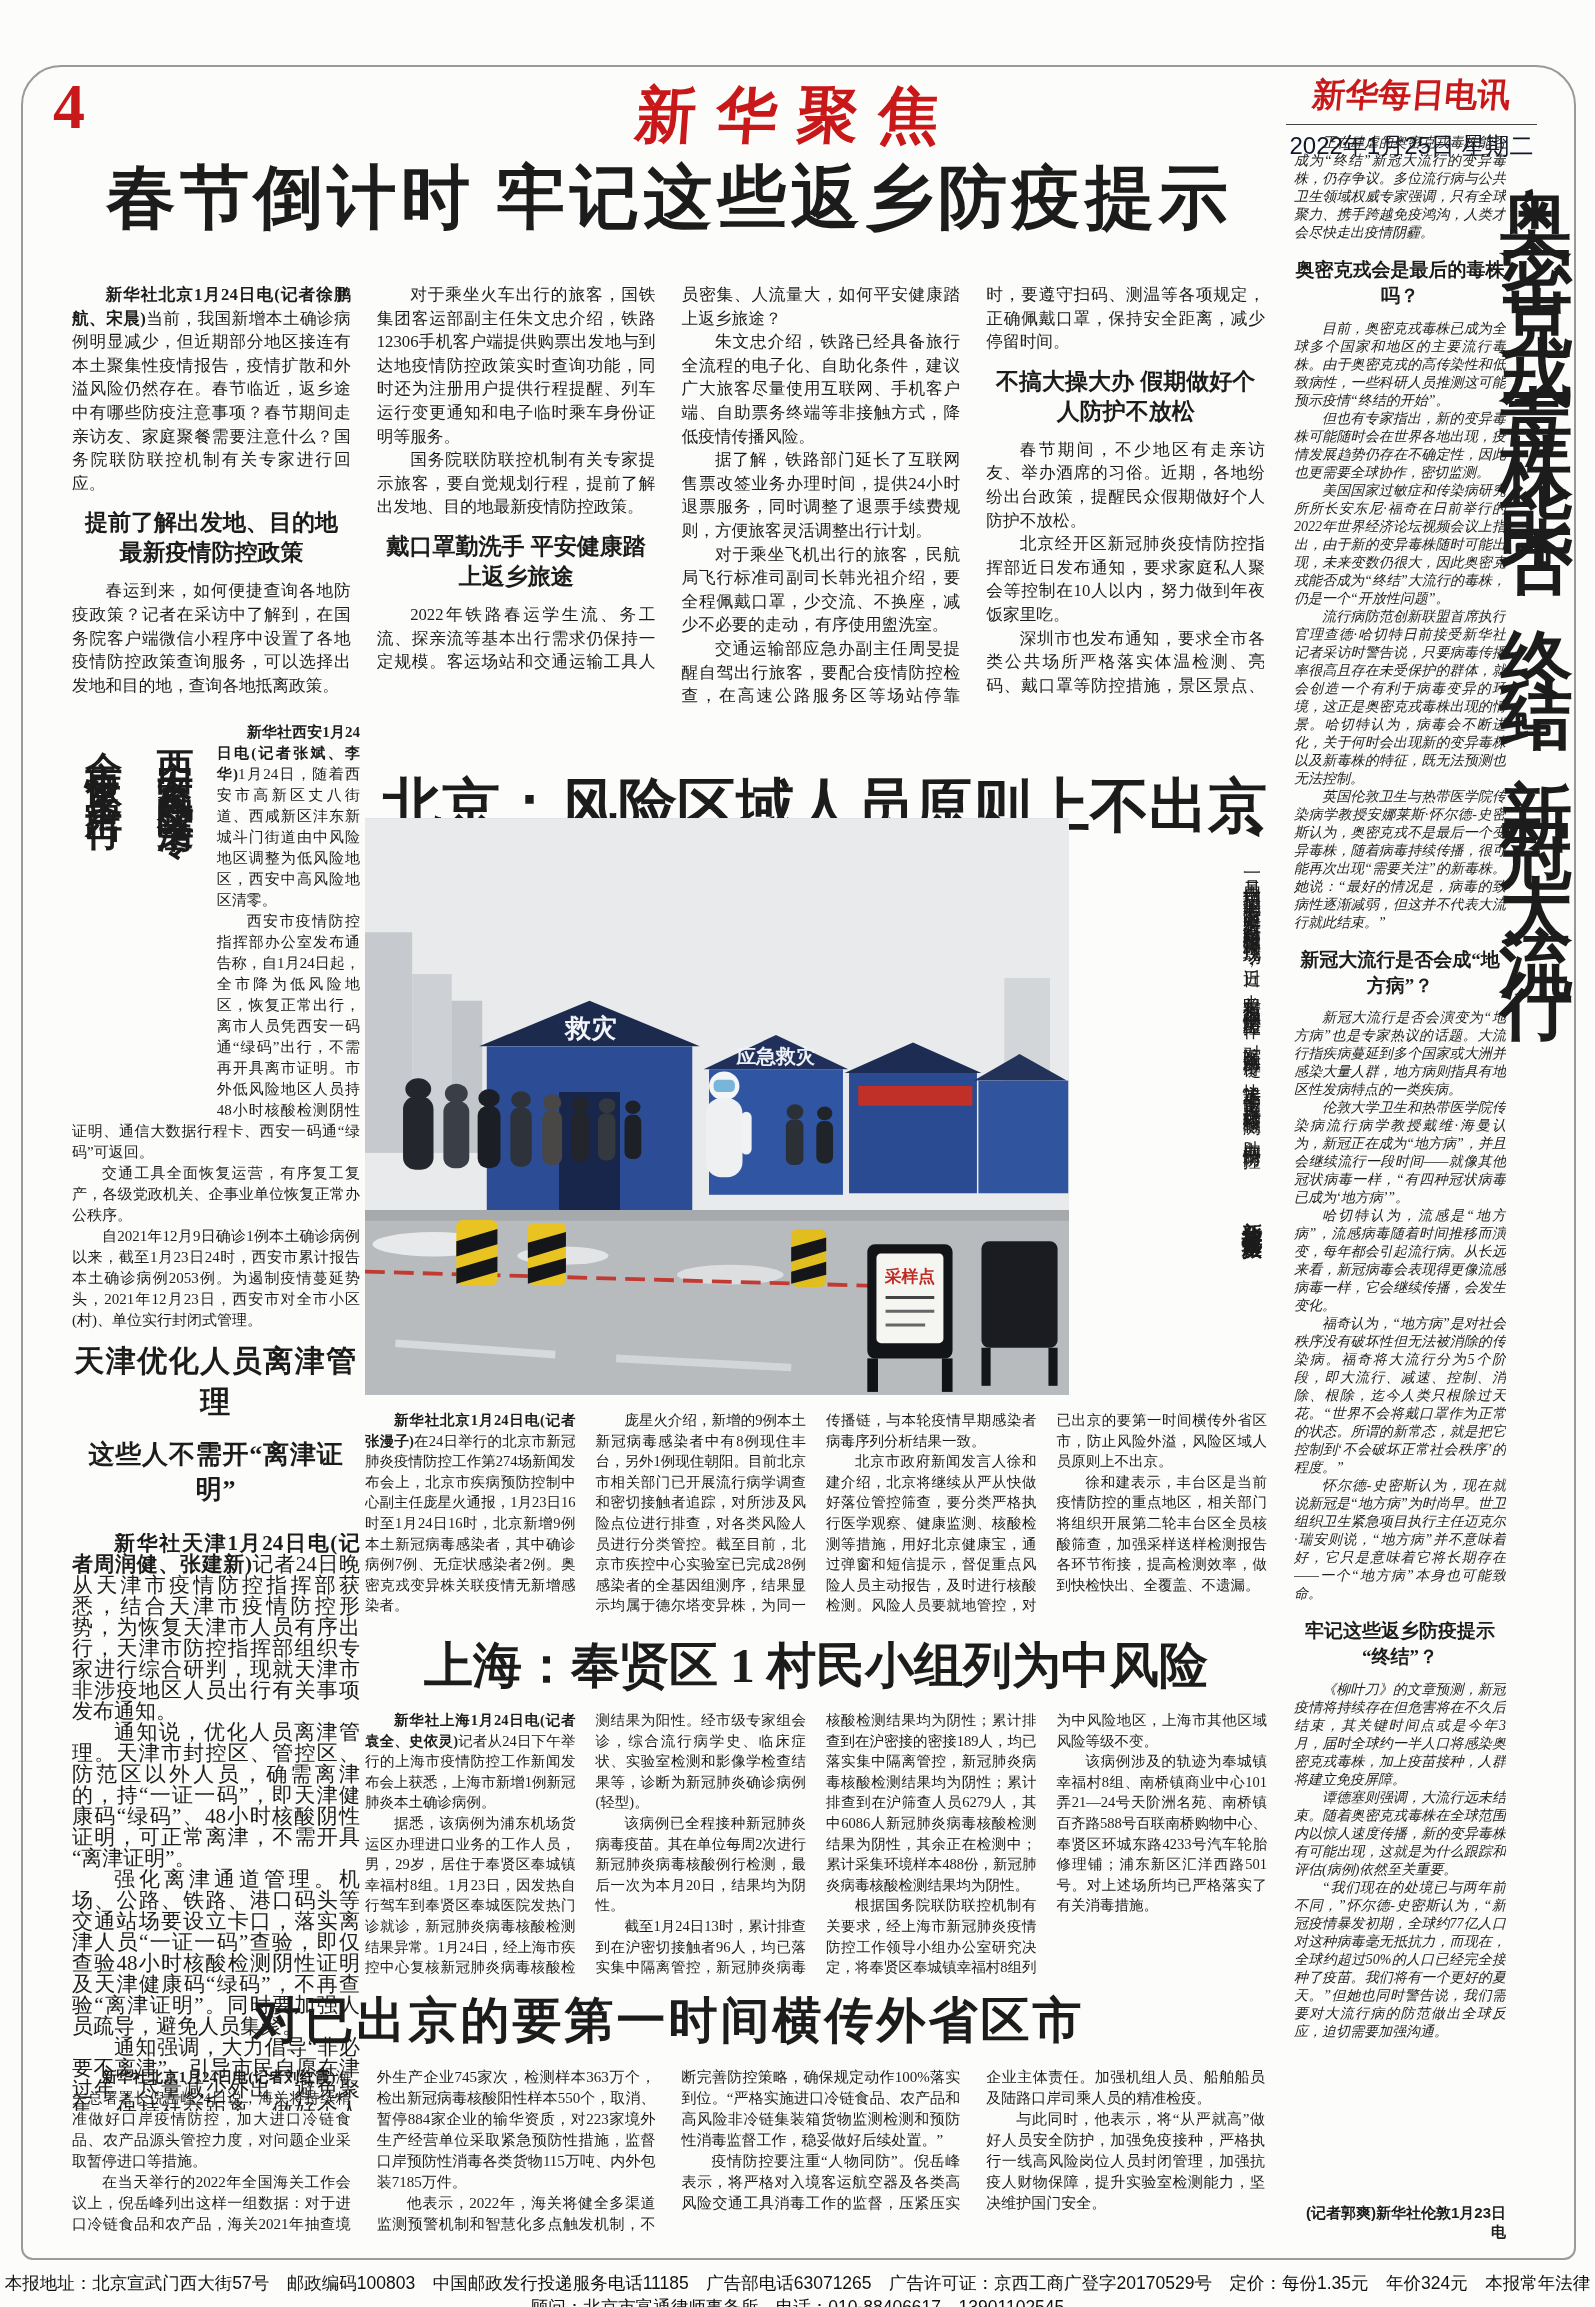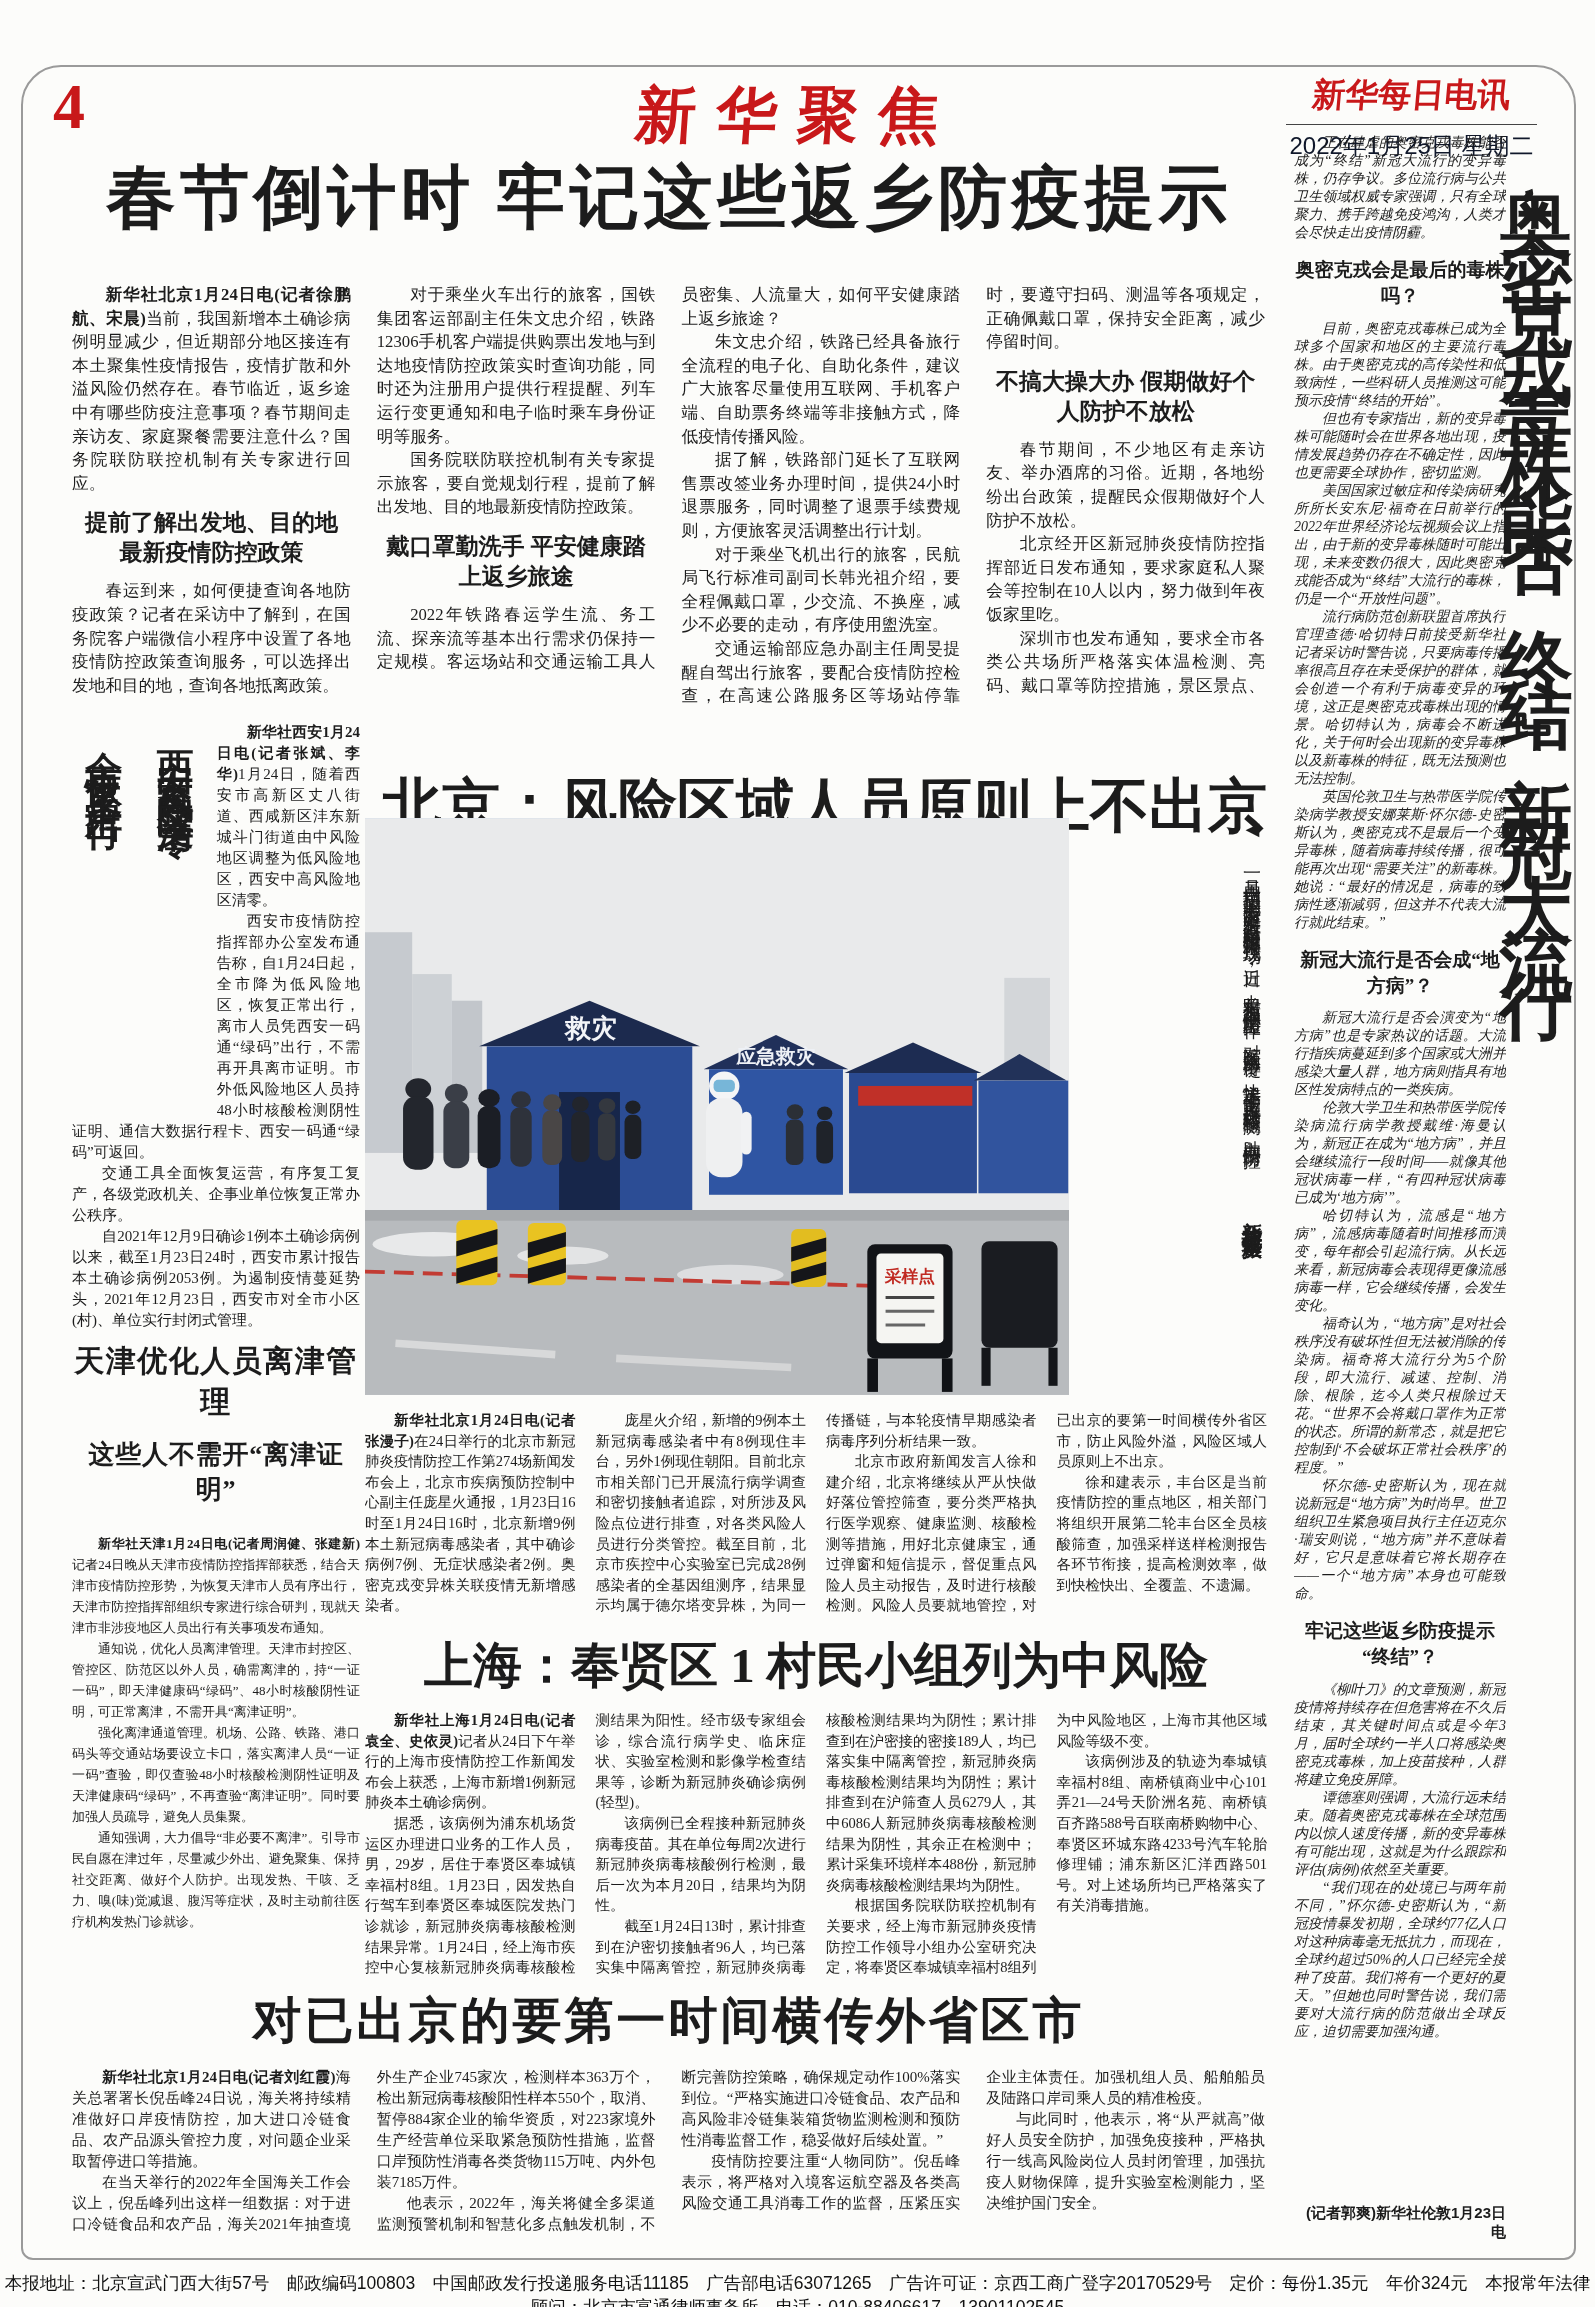--- a/index.html
+++ b/index.html
@@ -30,21 +30,21 @@
   
   .xian{left:72px;top:722px;width:288px;height:610px;overflow:hidden;font-size:15px;line-height:21px;}
   .xian-titles{float:left;width:134px;height:387px;display:flex;flex-direction:row-reverse;
          justify-content:center;gap:7.6px;margin-right:10.7px;}
   .xian-titles .vline{writing-mode:vertical-rl;text-orientation:upright;font-weight:bold;
          font-size:37px;letter-spacing:9px;line-height:64px;}
   
   .tianjin{left:72px;top:1341px;width:288px;}
   .tj-h1{font-size:30px;font-weight:bold;text-align:center;letter-spacing:1.5px;}
   .tj-h2{font-size:26px;font-weight:bold;text-align:center;margin-top:13.7px;letter-spacing:0.8px;}
-  .tj-body{margin-top:26px;height:578px;overflow:hidden;font-size:13px;line-height:21px;}
+  .tj-body{margin-top:26px;height:578px;overflow:hidden;font-size:21px;line-height:21px;}
   
   .bj-headline{left:365px;top:723px;width:902px;text-align:right;font-size:59px;font-weight:bold;margin-top:44px;}
   .photo-wrap{left:365px;top:818px;width:704px;height:577px;background:#3b82f6;overflow:hidden;}
   .photo-wrap svg{display:block;}
   .caption{left:1081px;top:818px;width:186px;height:577px;writing-mode:vertical-rl;
          text-orientation:upright;font-size:18px;line-height:30px;letter-spacing:2.3px;text-align:left;}
   .caption .credit{font-weight:bold;font-size:20.6px;margin-top:23px;
          font-family:"Liberation Sans",sans-serif;}
   .bj-body{left:365px;top:1410px;width:902px;height:215px;overflow:hidden;
          column-count:4;column-gap:20px;column-fill:auto;font-size:14.5px;line-height:20.6px;}

